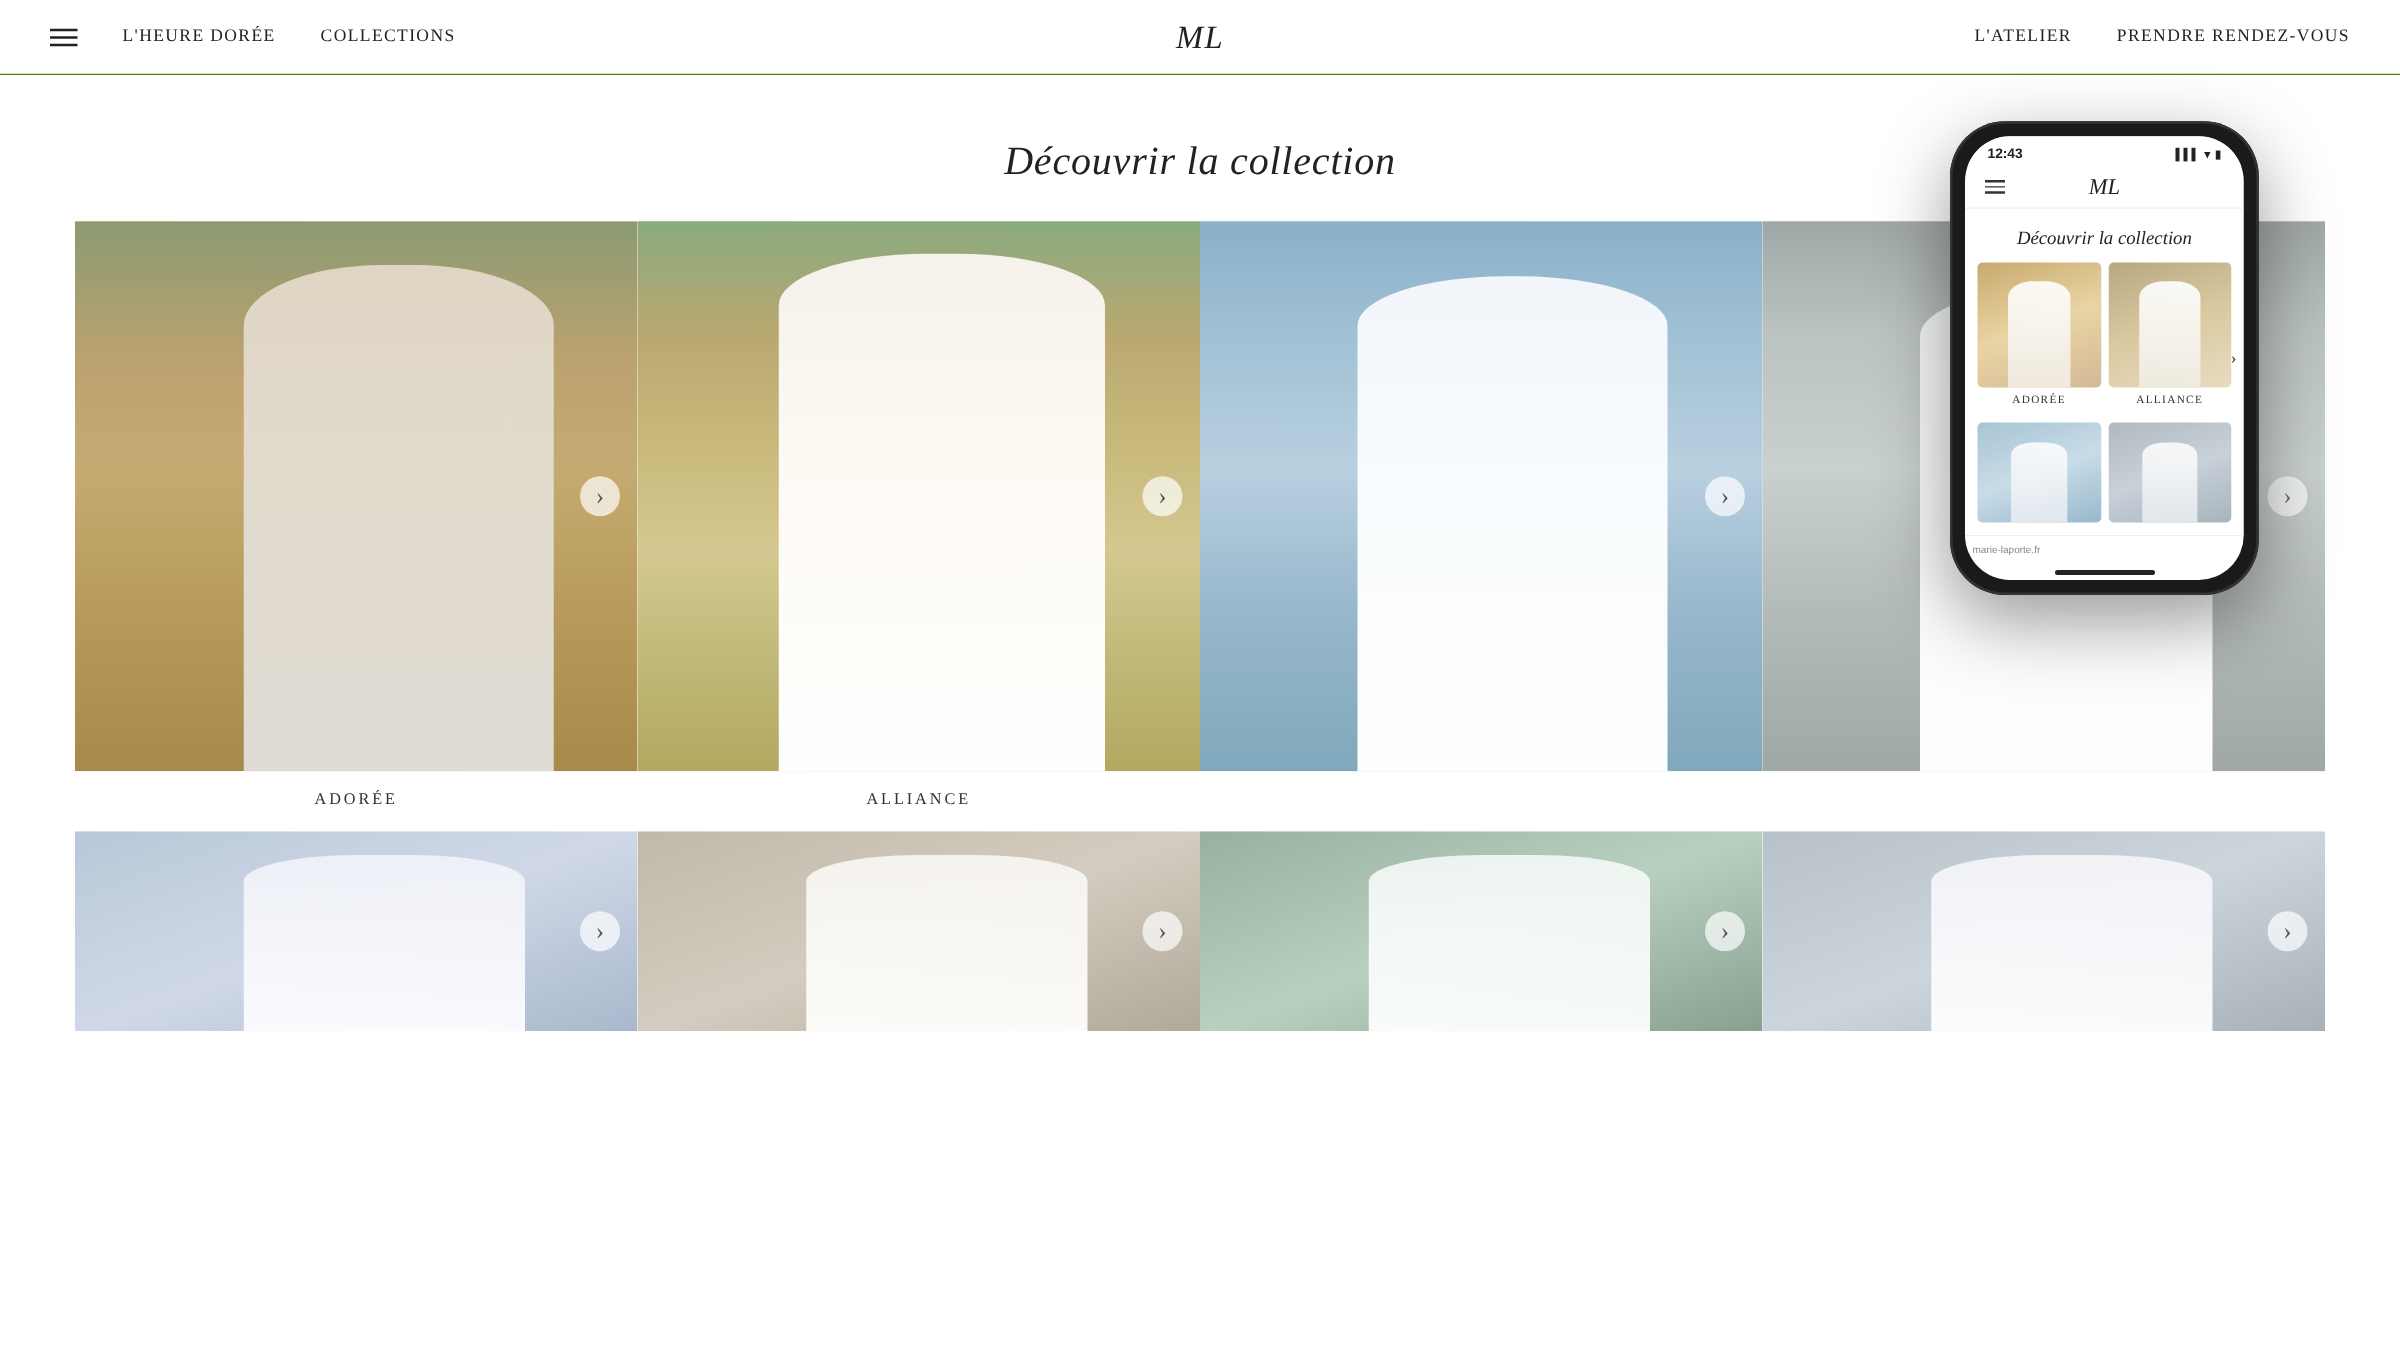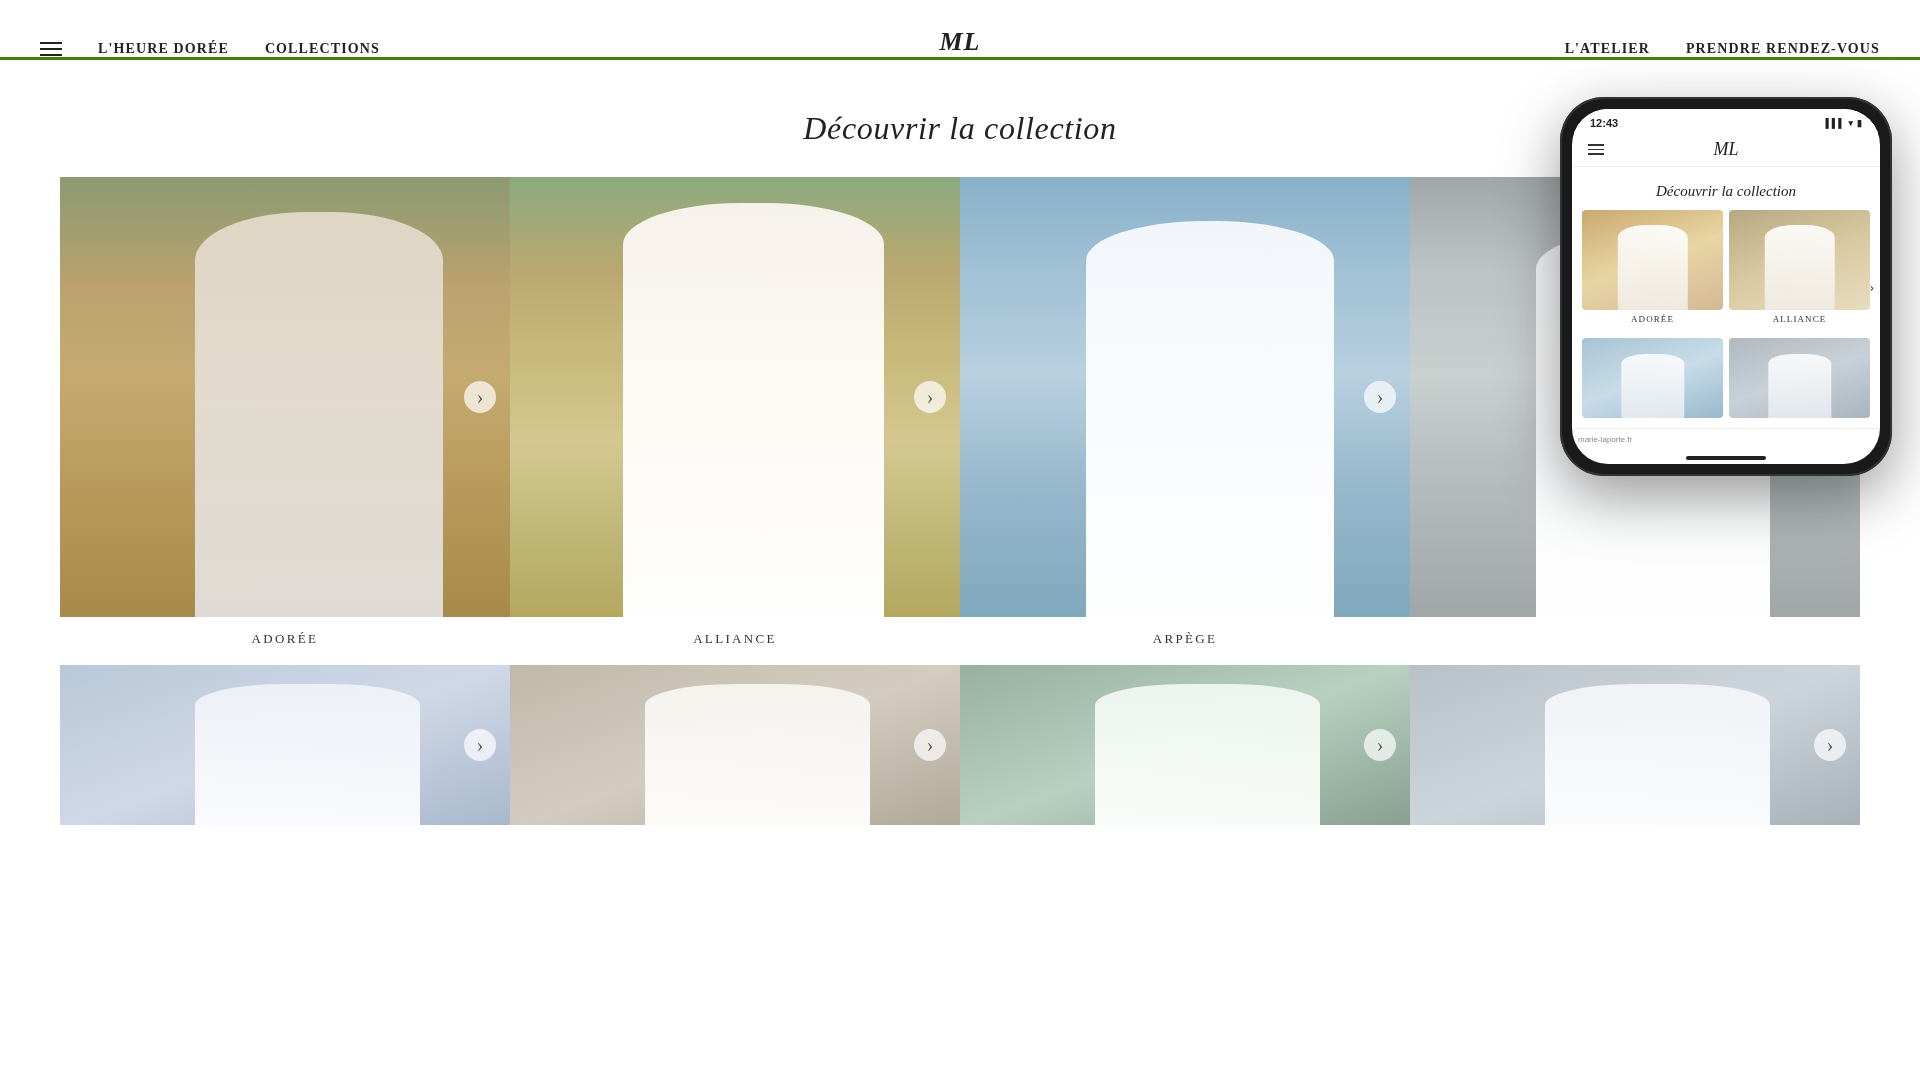--- a/index.html
+++ b/index.html
@@ -1,27 +1,26 @@
 <!DOCTYPE html>
 <html><head>
   <meta charset="utf-8">
   <style>
     * { margin: 0; padding: 0; box-sizing: border-box; }
     body { font-family: 'Georgia', serif; background: #fff; overflow-x: hidden; width: 1920px; }
 
     
     header {
       display: flex;
-      align-items: flex-end;
+      align-items: center;
       justify-content: space-between;
       padding: 0 40px;
       height: 60px;
-      border-bottom: 3px solid #4d7c0f;
-      position: relative;
-      font-weight: bold;
+      border-bottom: 1px solid #4d7c0f;
+      position: relative;
     }
     .header-left { display: flex; align-items: center; gap: 36px; }
     .hamburger { display: flex; flex-direction: column; gap: 4px; cursor: pointer; }
     .hamburger span { display: block; width: 22px; height: 2px; background: #222; }
     .nav-link { font-family: 'Georgia', serif; font-size: 14px; letter-spacing: 0.08em; color: #222; text-decoration: none; cursor: pointer; }
     .logo {
       position: absolute;
       left: 50%;
       transform: translateX(-50%);
       font-family: 'Georgia', serif;
@@ -110,21 +109,21 @@
       z-index: 10;
     }
     .phone-container {
       position: relative;
     }
     .phone-shell {
       background: #1a1a1a;
       border-radius: 44px;
       padding: 12px;
       box-shadow: 0 20px 60px rgba(0,0,0,0.4), inset 0 0 0 2px #333;
-      width: 332px;
+      width: 247px;
     }
     .phone-screen {
       background: #fff;
       border-radius: 36px;
       overflow: hidden;
       position: relative;
     }
     .phone-notch-bar {
       background: #fff;
       display: flex;
@@ -316,21 +315,20 @@
     </div>
 
     <div class="collection-item">
       <div class="collection-item-inner">
         <div class="collection-img img-arpege" style="height:440px; position:relative;">
           <div style="position:absolute;inset:0;background:linear-gradient(180deg, #88b0c8 0%, #a0c0d4 20%, #b8d0e0 45%, #98b8cc 70%, #80a8bc 100%);"></div>
           <div style="position:absolute;bottom:0;left:28%;width:55%;height:90%;background:linear-gradient(180deg,rgba(245,248,252,0.96) 0%,rgba(252,254,255,0.97) 50%,rgba(255,255,255,0.99) 100%);border-radius:48% 48% 0 0 / 10% 10% 0 0;"></div>
         </div>
         <div class="collection-arrow">›</div>
       </div>
-      <div class="collection-name">ARPÈGE</div>
     </div>
 
     <div class="collection-item" style="opacity:0.85;">
       <div class="collection-item-inner">
         <div class="collection-img img-fourth" style="height:440px; position:relative;">
           <div style="position:absolute;inset:0;background:linear-gradient(180deg, #909898 0%, #b0b8b8 20%, #c0c8c8 45%, #a8b0b0 70%, #909898 100%);"></div>
           <div style="position:absolute;bottom:0;left:28%;width:52%;height:88%;background:linear-gradient(180deg,rgba(245,246,248,0.96) 0%,rgba(252,253,254,0.97) 50%,rgba(255,255,255,0.99) 100%);border-radius:48% 48% 0 0 / 10% 10% 0 0;"></div>
         </div>
         <div class="collection-arrow">›</div>
       </div>

